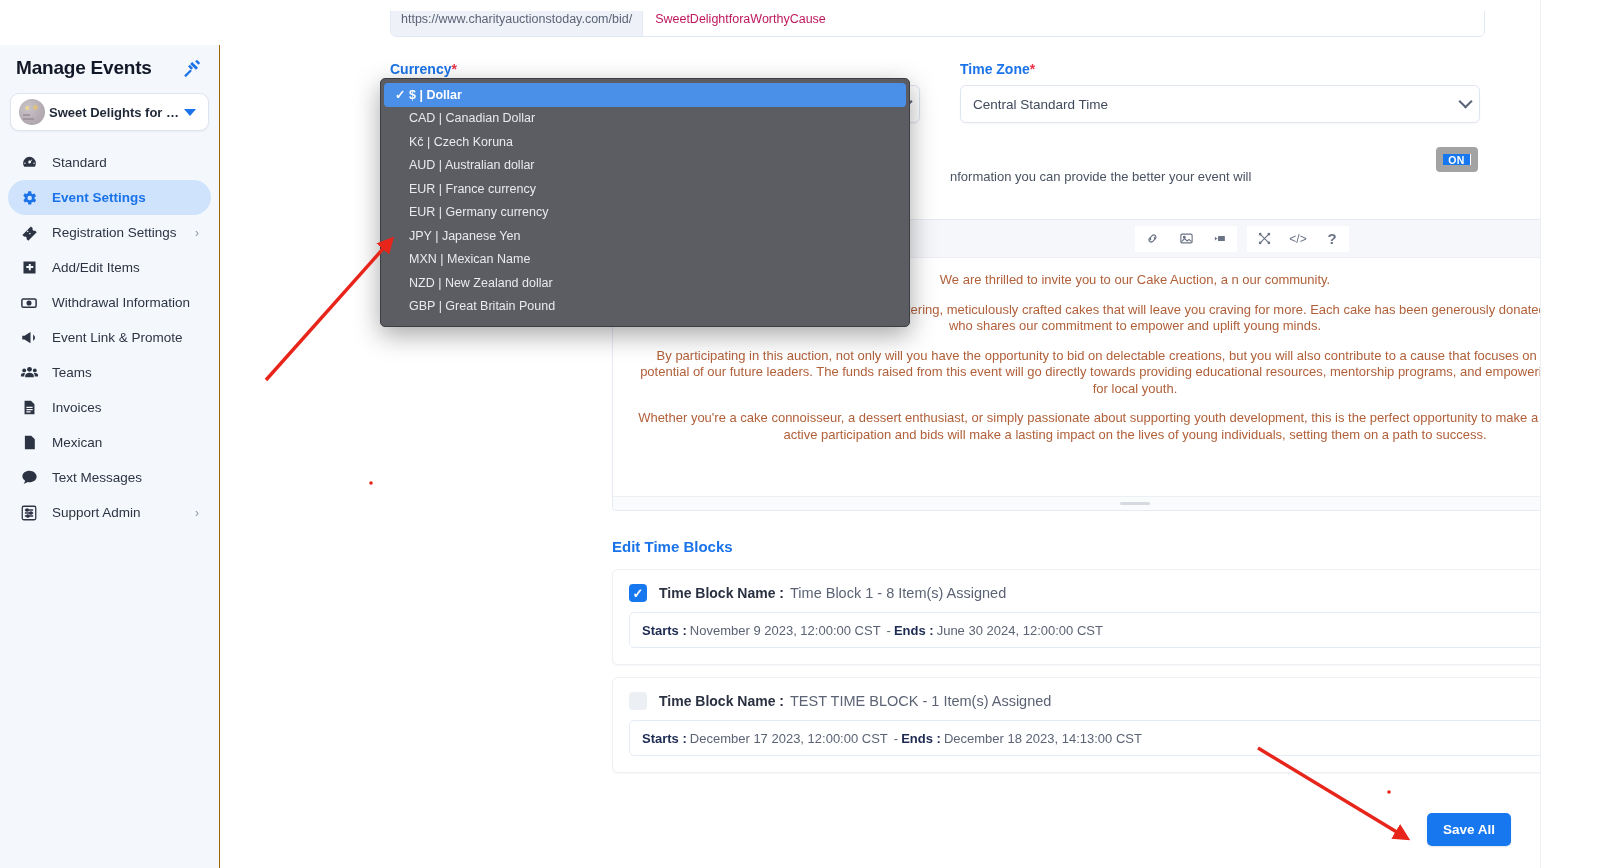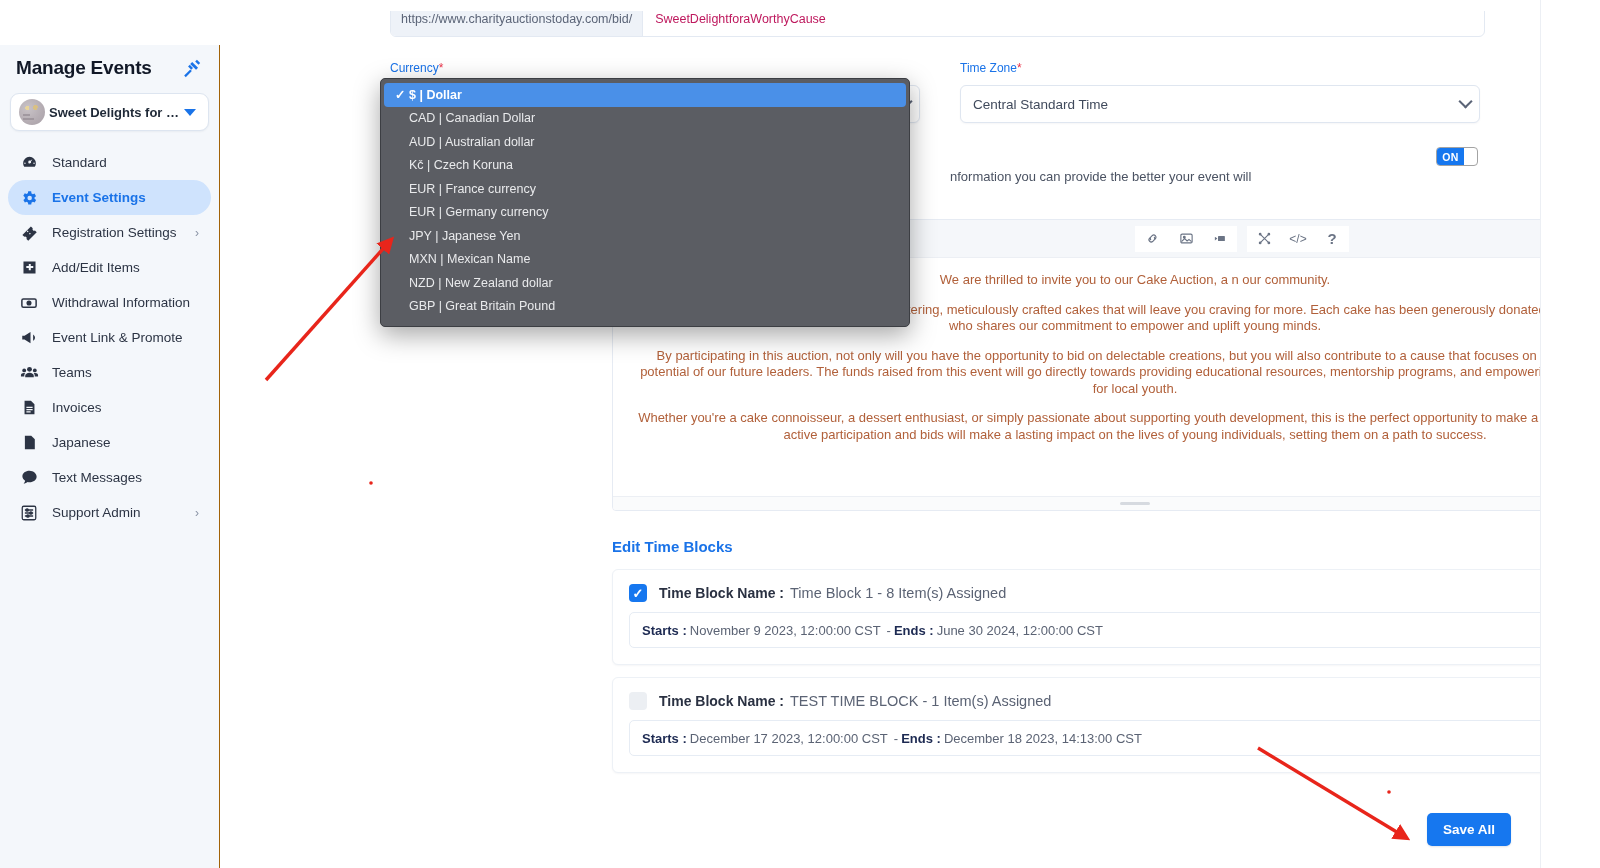--- a/index.html
+++ b/index.html
@@ -130,21 +130,21 @@
     height: 100%; display: flex; align-items: center;
     border-right: 1px solid #e3e9f2;
   }
   .url-value {
     font-size: 12.5px; color: #be185d; padding-left: 12px;
   }
 
   
   .field-label {
     position: absolute;
-    font-size: 12px; color: #1a73e8; font-weight: normal;
+    font-size: 14px; color: #1a73e8; font-weight: bold;
   }
   .req { color: #e8344a; }
 
   .sel-box {
     position: absolute;
     height: 38px;
     border: 1px solid #dfe6f0;
     border-radius: 6px;
     background: #fff;
     display: flex; align-items: center;
@@ -186,22 +186,22 @@
     border-radius: 4px;
     margin: 0 3px;
     padding-left: 11px;
   }
   .dd-check { width: 14px; display:inline-block; }
   .dd-item:not(.sel) .dd-check { visibility: hidden; }
 
   
   .toggle {
     position: absolute;
-    width: 42px; height: 19px;
-    border: 1px solid #a3a3a3;
+    width: 42px; height: 25px;
+    border: 7px solid #a3a3a3;
     border-radius: 4px;
     background: #fff;
     display: flex; align-items: center;
     overflow: hidden;
   }
   .toggle .on {
     width: 27px; height: 100%;
     background: #1677ef;
     color: #fff; font-size: 10.5px; font-weight: bold;
     display: flex; align-items: center; justify-content: center;
@@ -420,21 +420,21 @@
         <span class="nav-label">Invoices</span>
       </div>
 
 
       <div class="nav-item">
         <span class="ico">
           <svg width="17" height="17" viewBox="0 0 24 24" fill="currentColor">
               <path d="M5.5 2.5h9l5 5v14h-14z"></path>
             </svg>
         </span>
-        <span class="nav-label">Japanese</span>
+        <span class="nav-label">Mexican</span>
       </div>
 
       <div class="nav-item">
         <span class="ico">
           <svg width="19" height="19" viewBox="0 0 24 24" fill="currentColor">
               <path d="M12 3.5c-5 0-9 3.1-9 7 0 2.3 1.4 4.3 3.5 5.6-.2 1.4-1 2.7-2 3.6 2-.2 3.9-1 5.2-2 .8.2 1.5.3 2.3.3 5 0 9-3.1 9-7s-4-7.5-9-7.5z"></path>
             </svg>
         </span>
         <span class="nav-label">Text Messages</span>
       </div>
@@ -586,25 +586,25 @@
     <div class="dd-item sel">
       <span class="dd-check">✓</span>
       <span>$ | Dollar</span>
     </div>
     <div class="dd-item">
       <span class="dd-check"></span>
       <span>CAD | Canadian Dollar</span>
     </div>
     <div class="dd-item">
       <span class="dd-check"></span>
+      <span>Kč | Czech Koruna</span>
+    </div>
+    <div class="dd-item">
+      <span class="dd-check"></span>
       <span>AUD | Australian dollar</span>
-    </div>
-    <div class="dd-item">
-      <span class="dd-check"></span>
-      <span>Kč | Czech Koruna</span>
     </div>
     <div class="dd-item">
       <span class="dd-check"></span>
       <span>EUR | France currency</span>
     </div>
     <div class="dd-item">
       <span class="dd-check"></span>
       <span>EUR | Germany currency</span>
     </div>
     <div class="dd-item">

